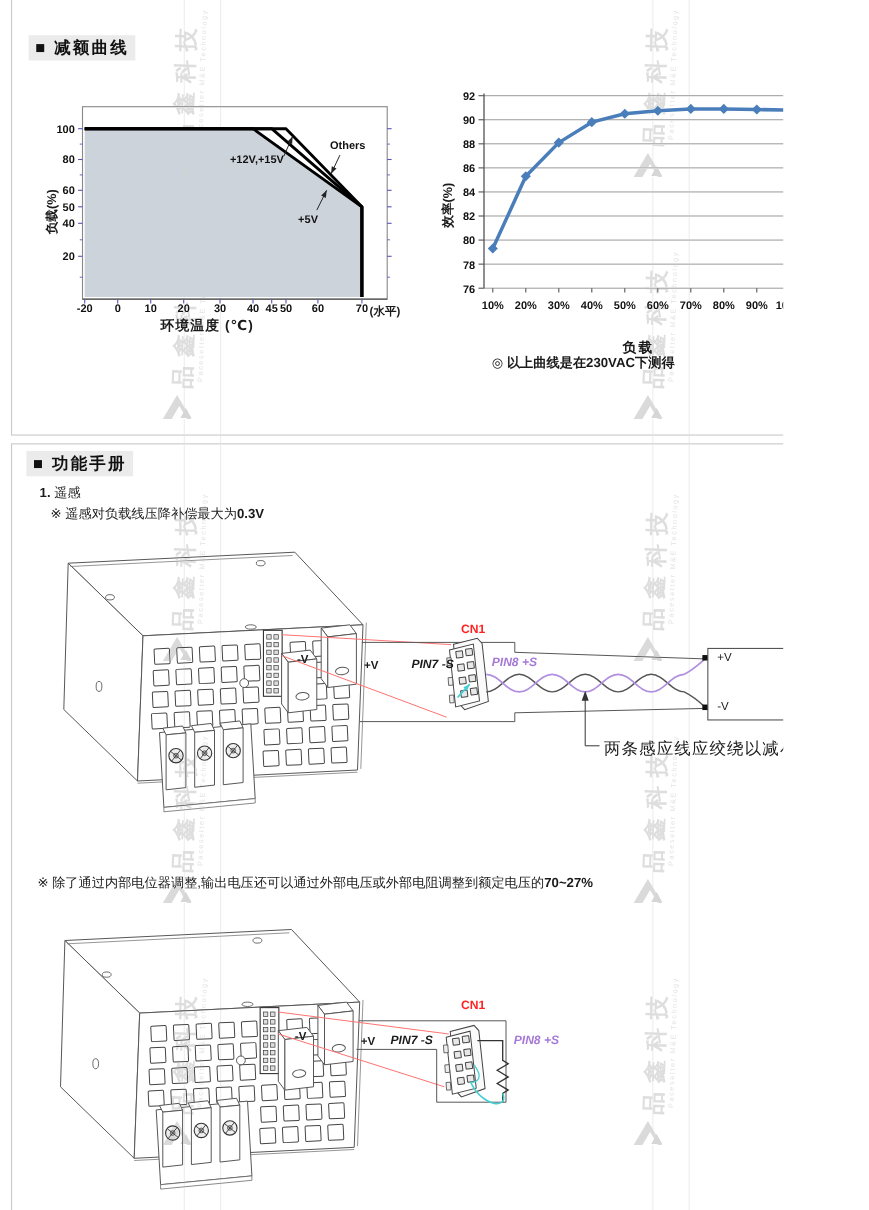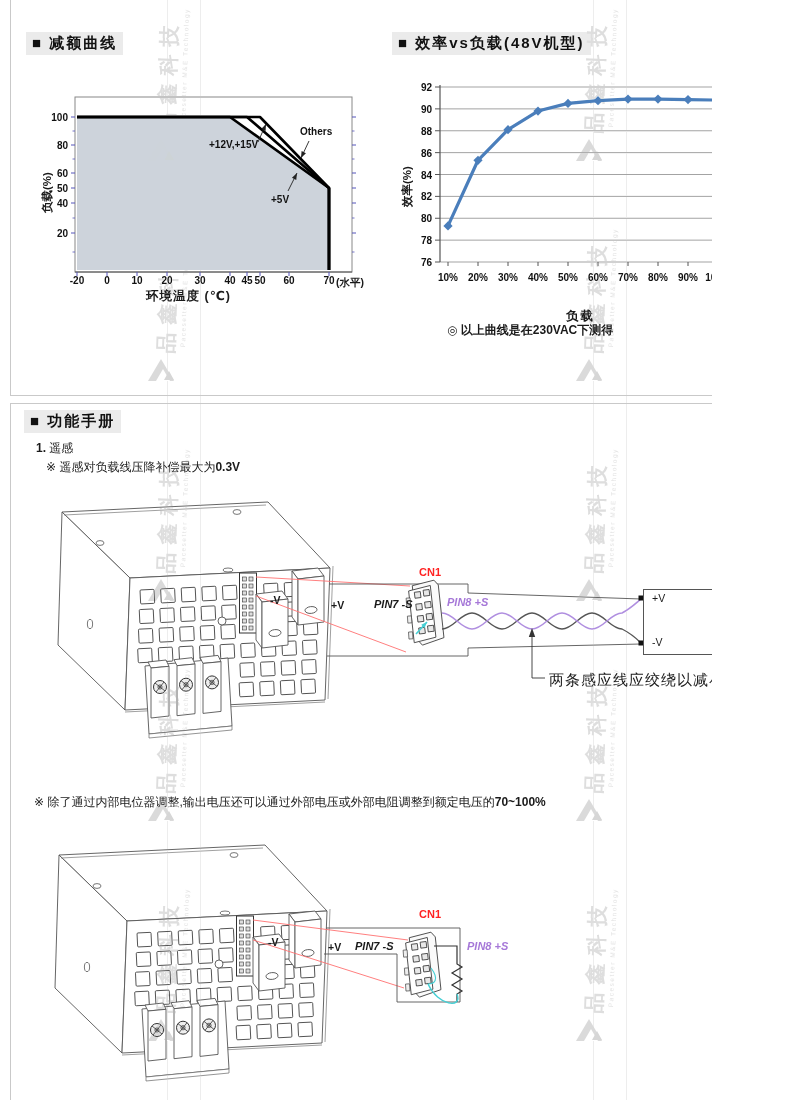--- a/index.html
+++ b/index.html
@@ -34,21 +34,20 @@
 </style>
 </head>
 <body>
 
 <div class="page">
 
   <div class="section-box" style="left:10px;top:-8px;width:769px;height:402px;"></div>
   <div class="section-box" style="left:10px;top:403px;width:769px;height:712px;"></div>
 
   <div class="sec-title" style="left:26px;top:32px;">■ 减额曲线</div>
-  <div class="sec-title" style="left:392px;top:32px;">■ 效率vs负载(48V机型)</div>
   <div class="sec-title" style="left:24px;top:410px;">■ 功能手册</div>
 
   <svg id="derating-svg" style="left:0;top:80px;" width="385" height="235" viewBox="0 80 385 235">
       <rect x="75" y="97" width="277" height="175" fill="none" stroke="#888" stroke-width="1"></rect>
       <path d="M77,117 L230,117 L329,188 L329,270 L77,270 Z" fill="#cdd3db" stroke="none"></path>
       <line x1="75" y1="272" x2="352" y2="272" stroke="#555" stroke-width="1.2"></line>
       <path d="M77,117 L 230,117 L 329,188 L 329,270" fill="none" stroke="#000" stroke-width="2.6" stroke-linejoin="round"></path>
       <path d="M77,117 L 247,117 L 329,188 L 329,270" fill="none" stroke="#000" stroke-width="2.6" stroke-linejoin="round"></path>
       <path d="M77,117 L 260,117 L 329,188 L 329,270" fill="none" stroke="#000" stroke-width="2.6" stroke-linejoin="round"></path>
       <line x1="77" y1="272" x2="77" y2="276" stroke="#5555bb" stroke-width="1"></line>
@@ -177,21 +176,21 @@
   <div class="lbl b" style="left:447px;top:322px;font-size:12px;">◎ 以上曲线是在230VAC下测得</div>
 
   <div class="lbl" style="left:36px;top:440px;font-size:12px;text-align:right;">
     <span class="b">1.</span>
     <span>遥感</span>
   </div>
   <div class="lbl" style="left:46px;top:459px;font-size:12px;">
     <span>※ 遥感对负载线压降补偿最大为</span><span class="b">0.3V</span>
   </div>
   <div class="lbl" style="left:34px;top:794px;font-size:12px;">
-    <span>※ 除了通过内部电位器调整,输出电压还可以通过外部电压或外部电阻调整到额定电压的</span><span class="b">70~100%</span>
+    <span>※ 除了通过内部电位器调整,输出电压还可以通过外部电压或外部电阻调整到额定电压的</span><span class="b">70~27%</span>
   </div>
 
   <svg id="diagrams-svg" style="left:0;top:440px;" width="790" height="660" viewBox="0 440 790 660">
       <g transform="translate(0,0)">
         <path d="M62,512 L268,502 L330,568 L130,578 Z" fill="#fff" stroke="#555" stroke-width="0.9"></path>
         <path d="M62,512 L130,578 L125,710 L58,645 Z" fill="#fff" stroke="#555" stroke-width="0.9"></path>
         <path d="M130,578 L330,568 L325,700 L125,710 Z" fill="#fff" stroke="#555" stroke-width="0.9"></path>
         <path d="M64,515 L266,505" stroke="#777" stroke-width="0.7" fill="none"></path>
         <path d="M333,566 L328,699" stroke="#777" stroke-width="0.7" fill="none"></path>
         <path d="M125,712 L325,702" stroke="#777" stroke-width="0.7" fill="none"></path>

